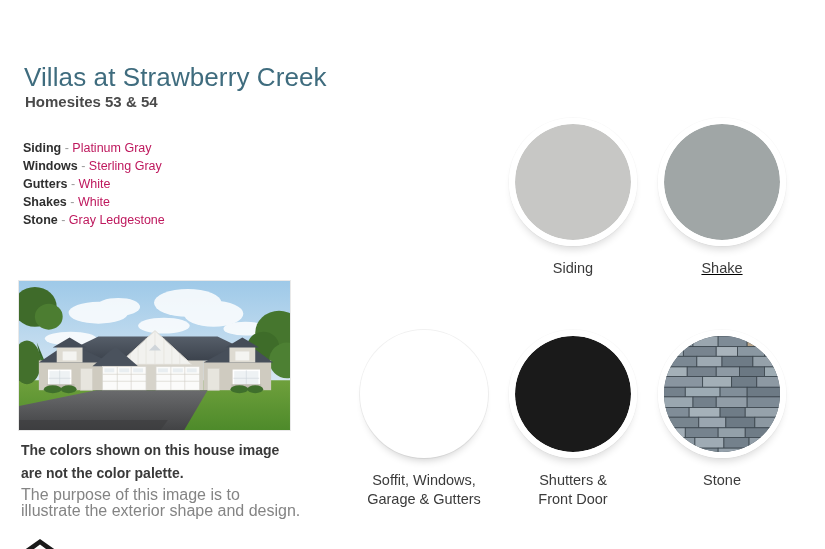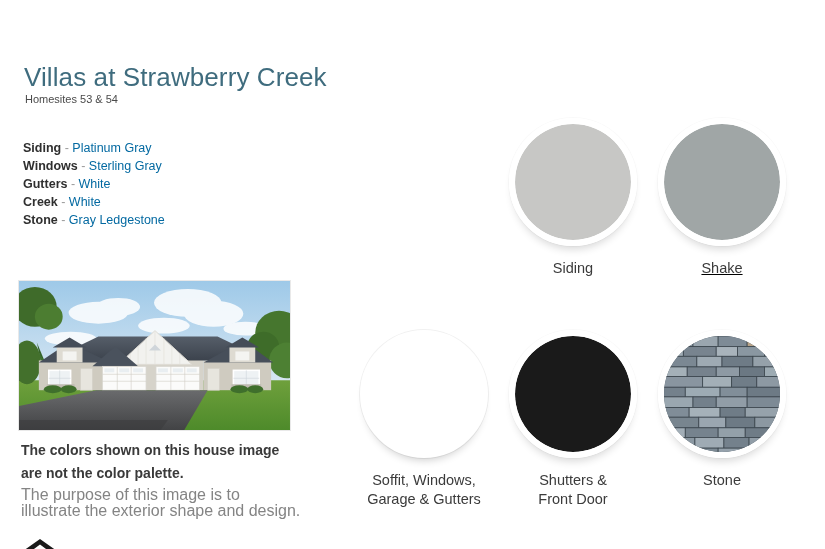--- a/index.html
+++ b/index.html
@@ -30,22 +30,22 @@
     font-size: 26px;
     font-weight: 400;
     letter-spacing: 0.1px;
     color: #3f6c7e;
     white-space: nowrap;
   }
   .subtitle {
     position: absolute;
     left: 25px;
     top: 53px;
-    font-size: 11px;
-    font-weight: 400;
+    font-size: 15px;
+    font-weight: 700;
     color: #4a4a4a;
     white-space: nowrap;
   }
 
   
   .spec-list {
     position: absolute;
     left: 23px;
     top: 99px;
     width: 300px;
@@ -55,21 +55,21 @@
     line-height: 18px;
     white-space: nowrap;
     margin-bottom: 0px;
   }
   .spec-label {
     font-weight: bold;
     color: #2f2f2f;
   }
   .spec-value {
     font-weight: 400;
-    color: #0369a1;
+    color: #be185d;
   }
   .spec-dash {
     color: #9a9a9a;
     font-weight: 400;
   }
 
   
   .house-frame {
     position: absolute;
     left: 18px;
@@ -183,21 +183,21 @@
     <div class="spec-row">
       <span class="spec-label">Siding</span><span class="spec-dash"> - </span><span class="spec-value">Platinum Gray</span>
     </div>
     <div class="spec-row">
       <span class="spec-label">Windows</span><span class="spec-dash"> - </span><span class="spec-value">Sterling Gray</span>
     </div>
     <div class="spec-row">
       <span class="spec-label">Gutters</span><span class="spec-dash"> - </span><span class="spec-value">White</span>
     </div>
     <div class="spec-row">
-      <span class="spec-label">Creek</span><span class="spec-dash"> - </span><span class="spec-value">White</span>
+      <span class="spec-label">Shakes</span><span class="spec-dash"> - </span><span class="spec-value">White</span>
     </div>
     <div class="spec-row">
       <span class="spec-label">Stone</span><span class="spec-dash"> - </span><span class="spec-value">Gray Ledgestone</span>
     </div>
   </div>
 
   <div class="house-frame">
     <svg class="house-canvas" viewBox="0 0 273 151" preserveAspectRatio="none">
       <defs>
         <linearGradient id="skyg" x1="0" y1="0" x2="0" y2="1">

